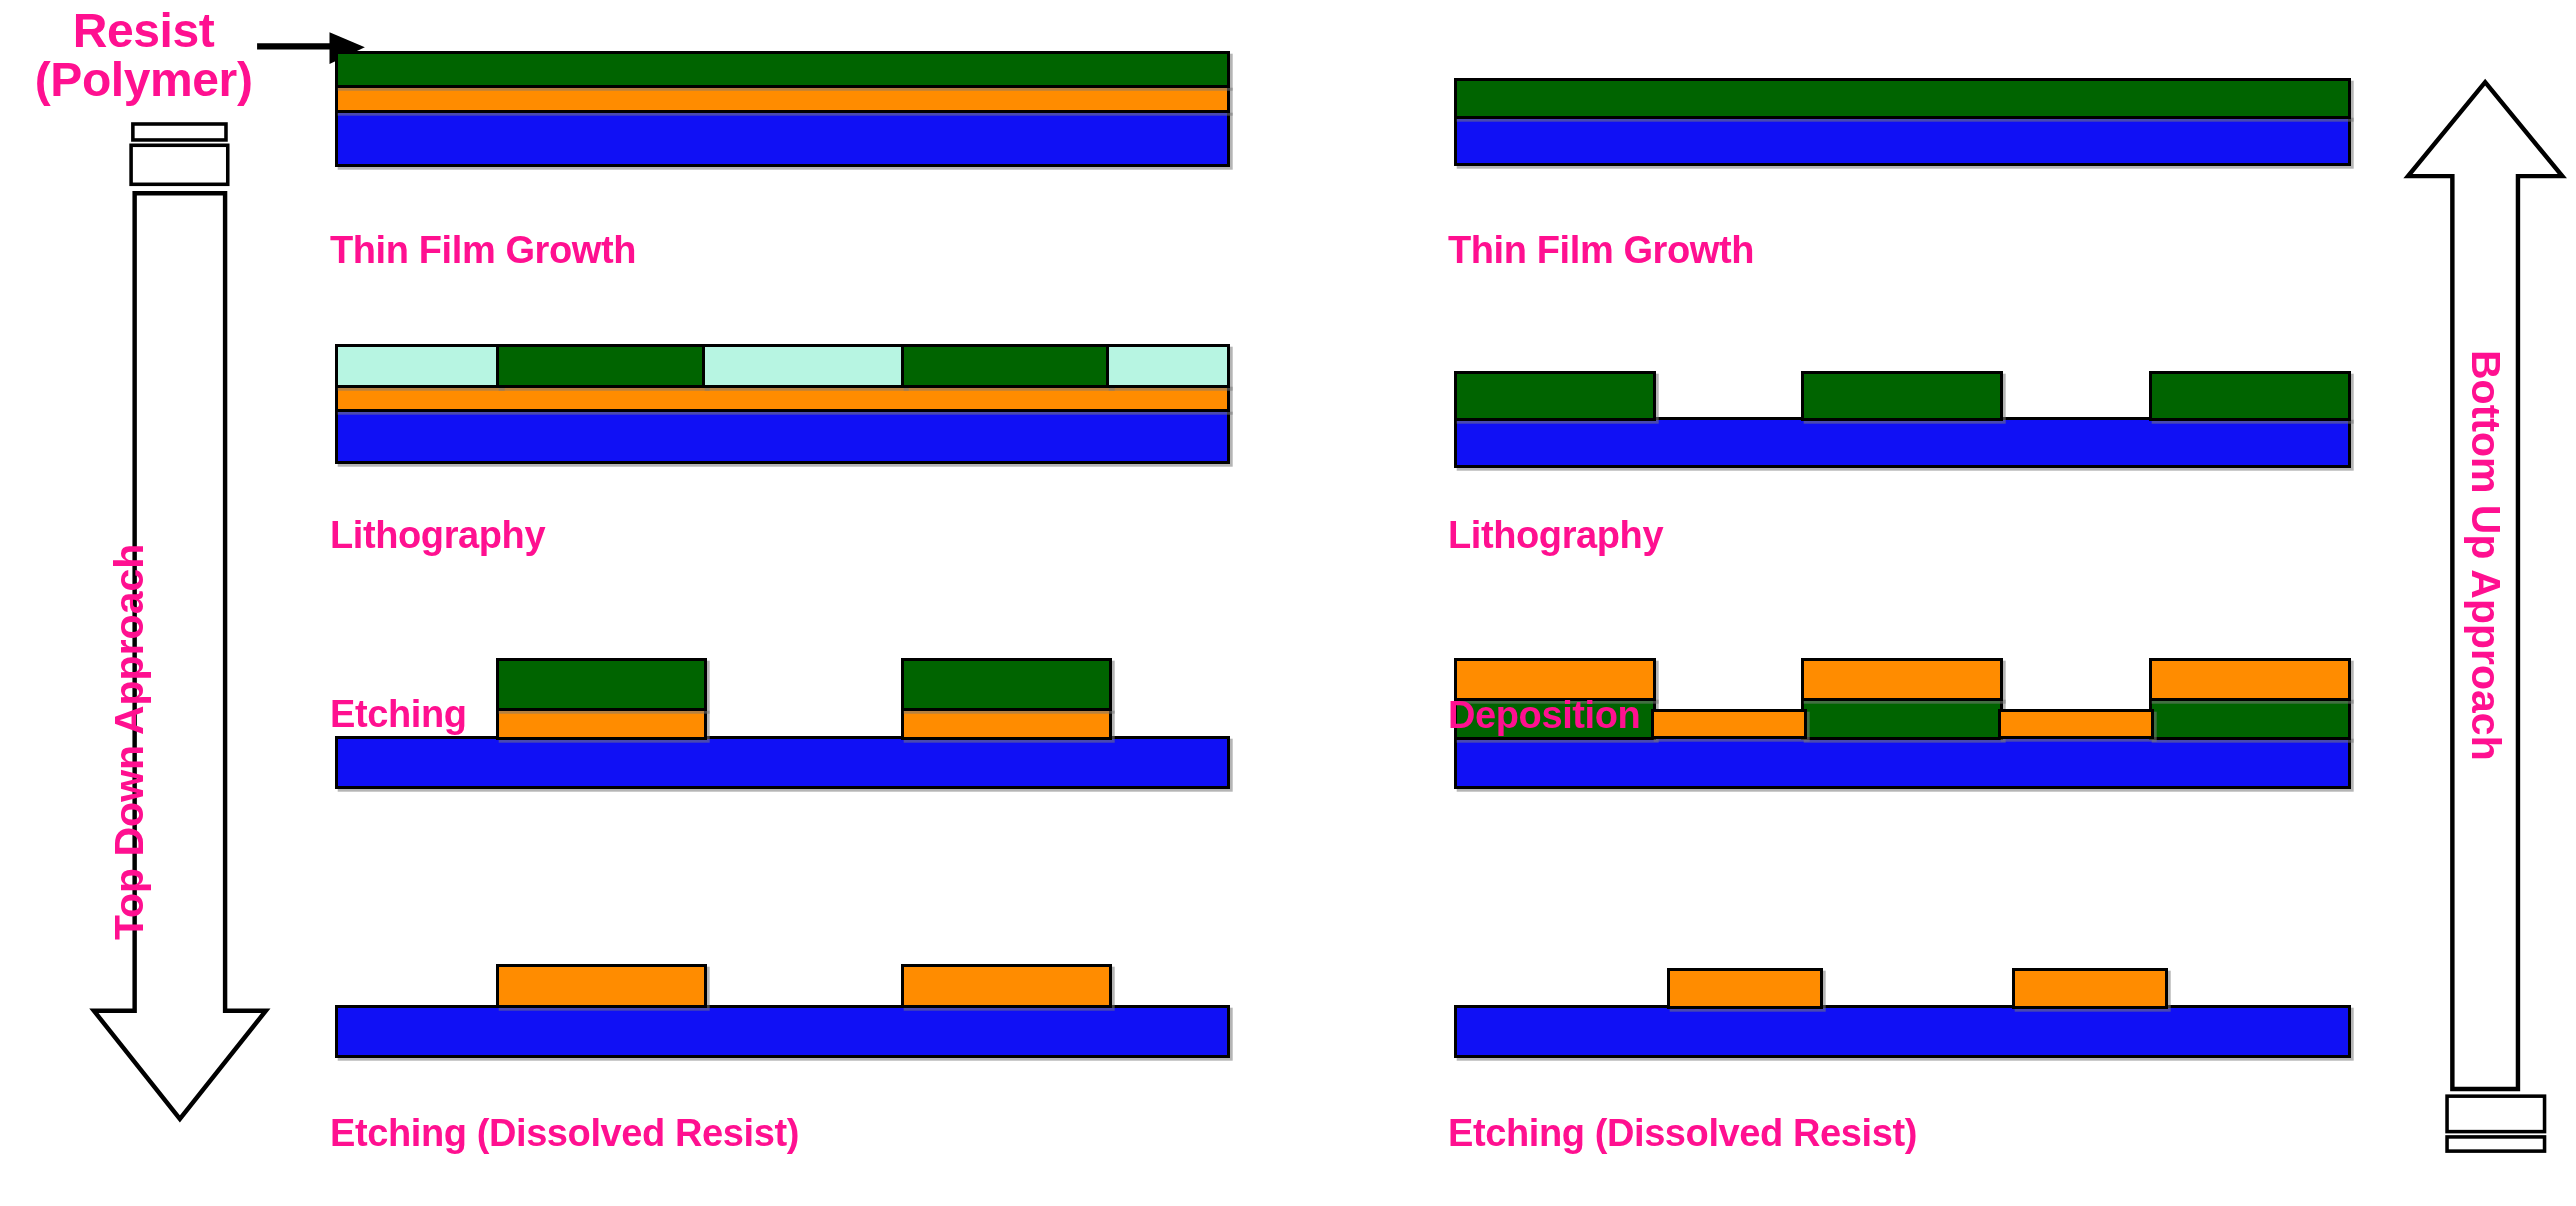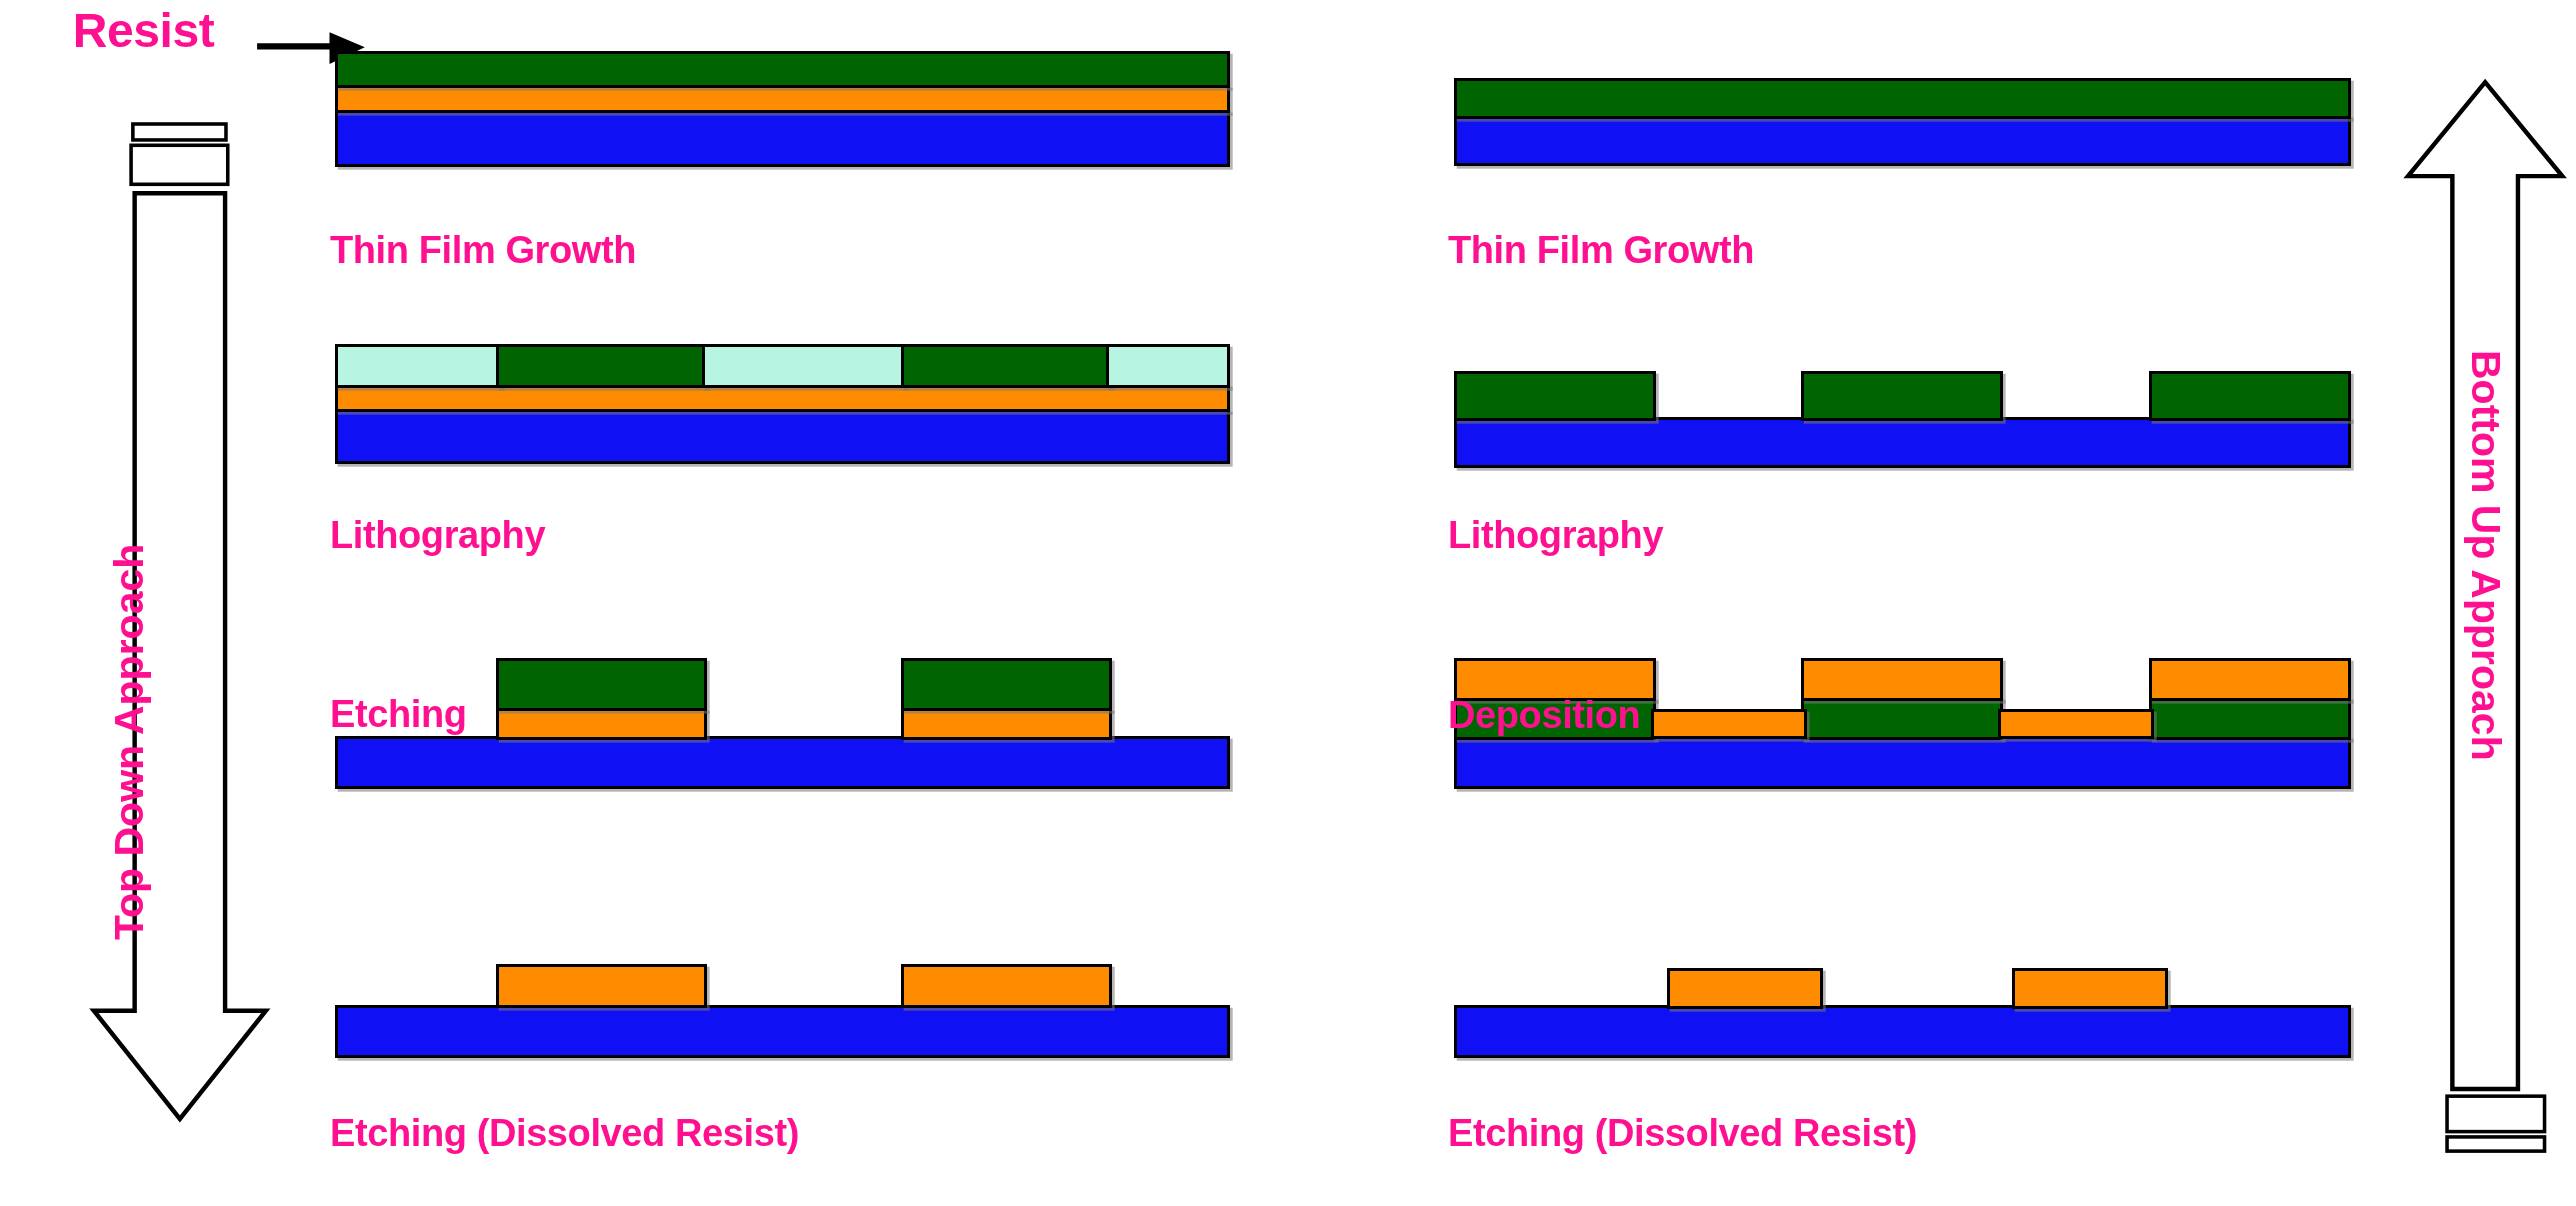--- a/index.html
+++ b/index.html
@@ -47,20 +47,21 @@
     transform-origin:0 0;
   }
   .vlabel.down{transform:rotate(-90deg);}
   .vlabel.up{transform:rotate(90deg);}
 </style>
 </head>
 <body>
 
 <div class="cap cap-resist" style="left:10.6px;top:7px;width:266px;">
   <div>Resist</div>
+  <div>(Polymer)</div>
 </div>
 
 <svg class="arrow-svg" style="left:257px;top:26.6px;" width="115" height="53" viewBox="0 0 130 60">
   <line x1="0" y1="22" x2="88" y2="22" stroke="#000" stroke-width="7"></line>
   <polygon points="82,6 122,23 82,42" fill="#000"></polygon>
 </svg>
 
 <svg class="arrow-svg" style="left:69px;top:124px;" width="204" height="1002" viewBox="0 0 230 1130">
 
   <rect x="72" y="0" width="105" height="18" fill="#fff" stroke="#000" stroke-width="4"></rect>

